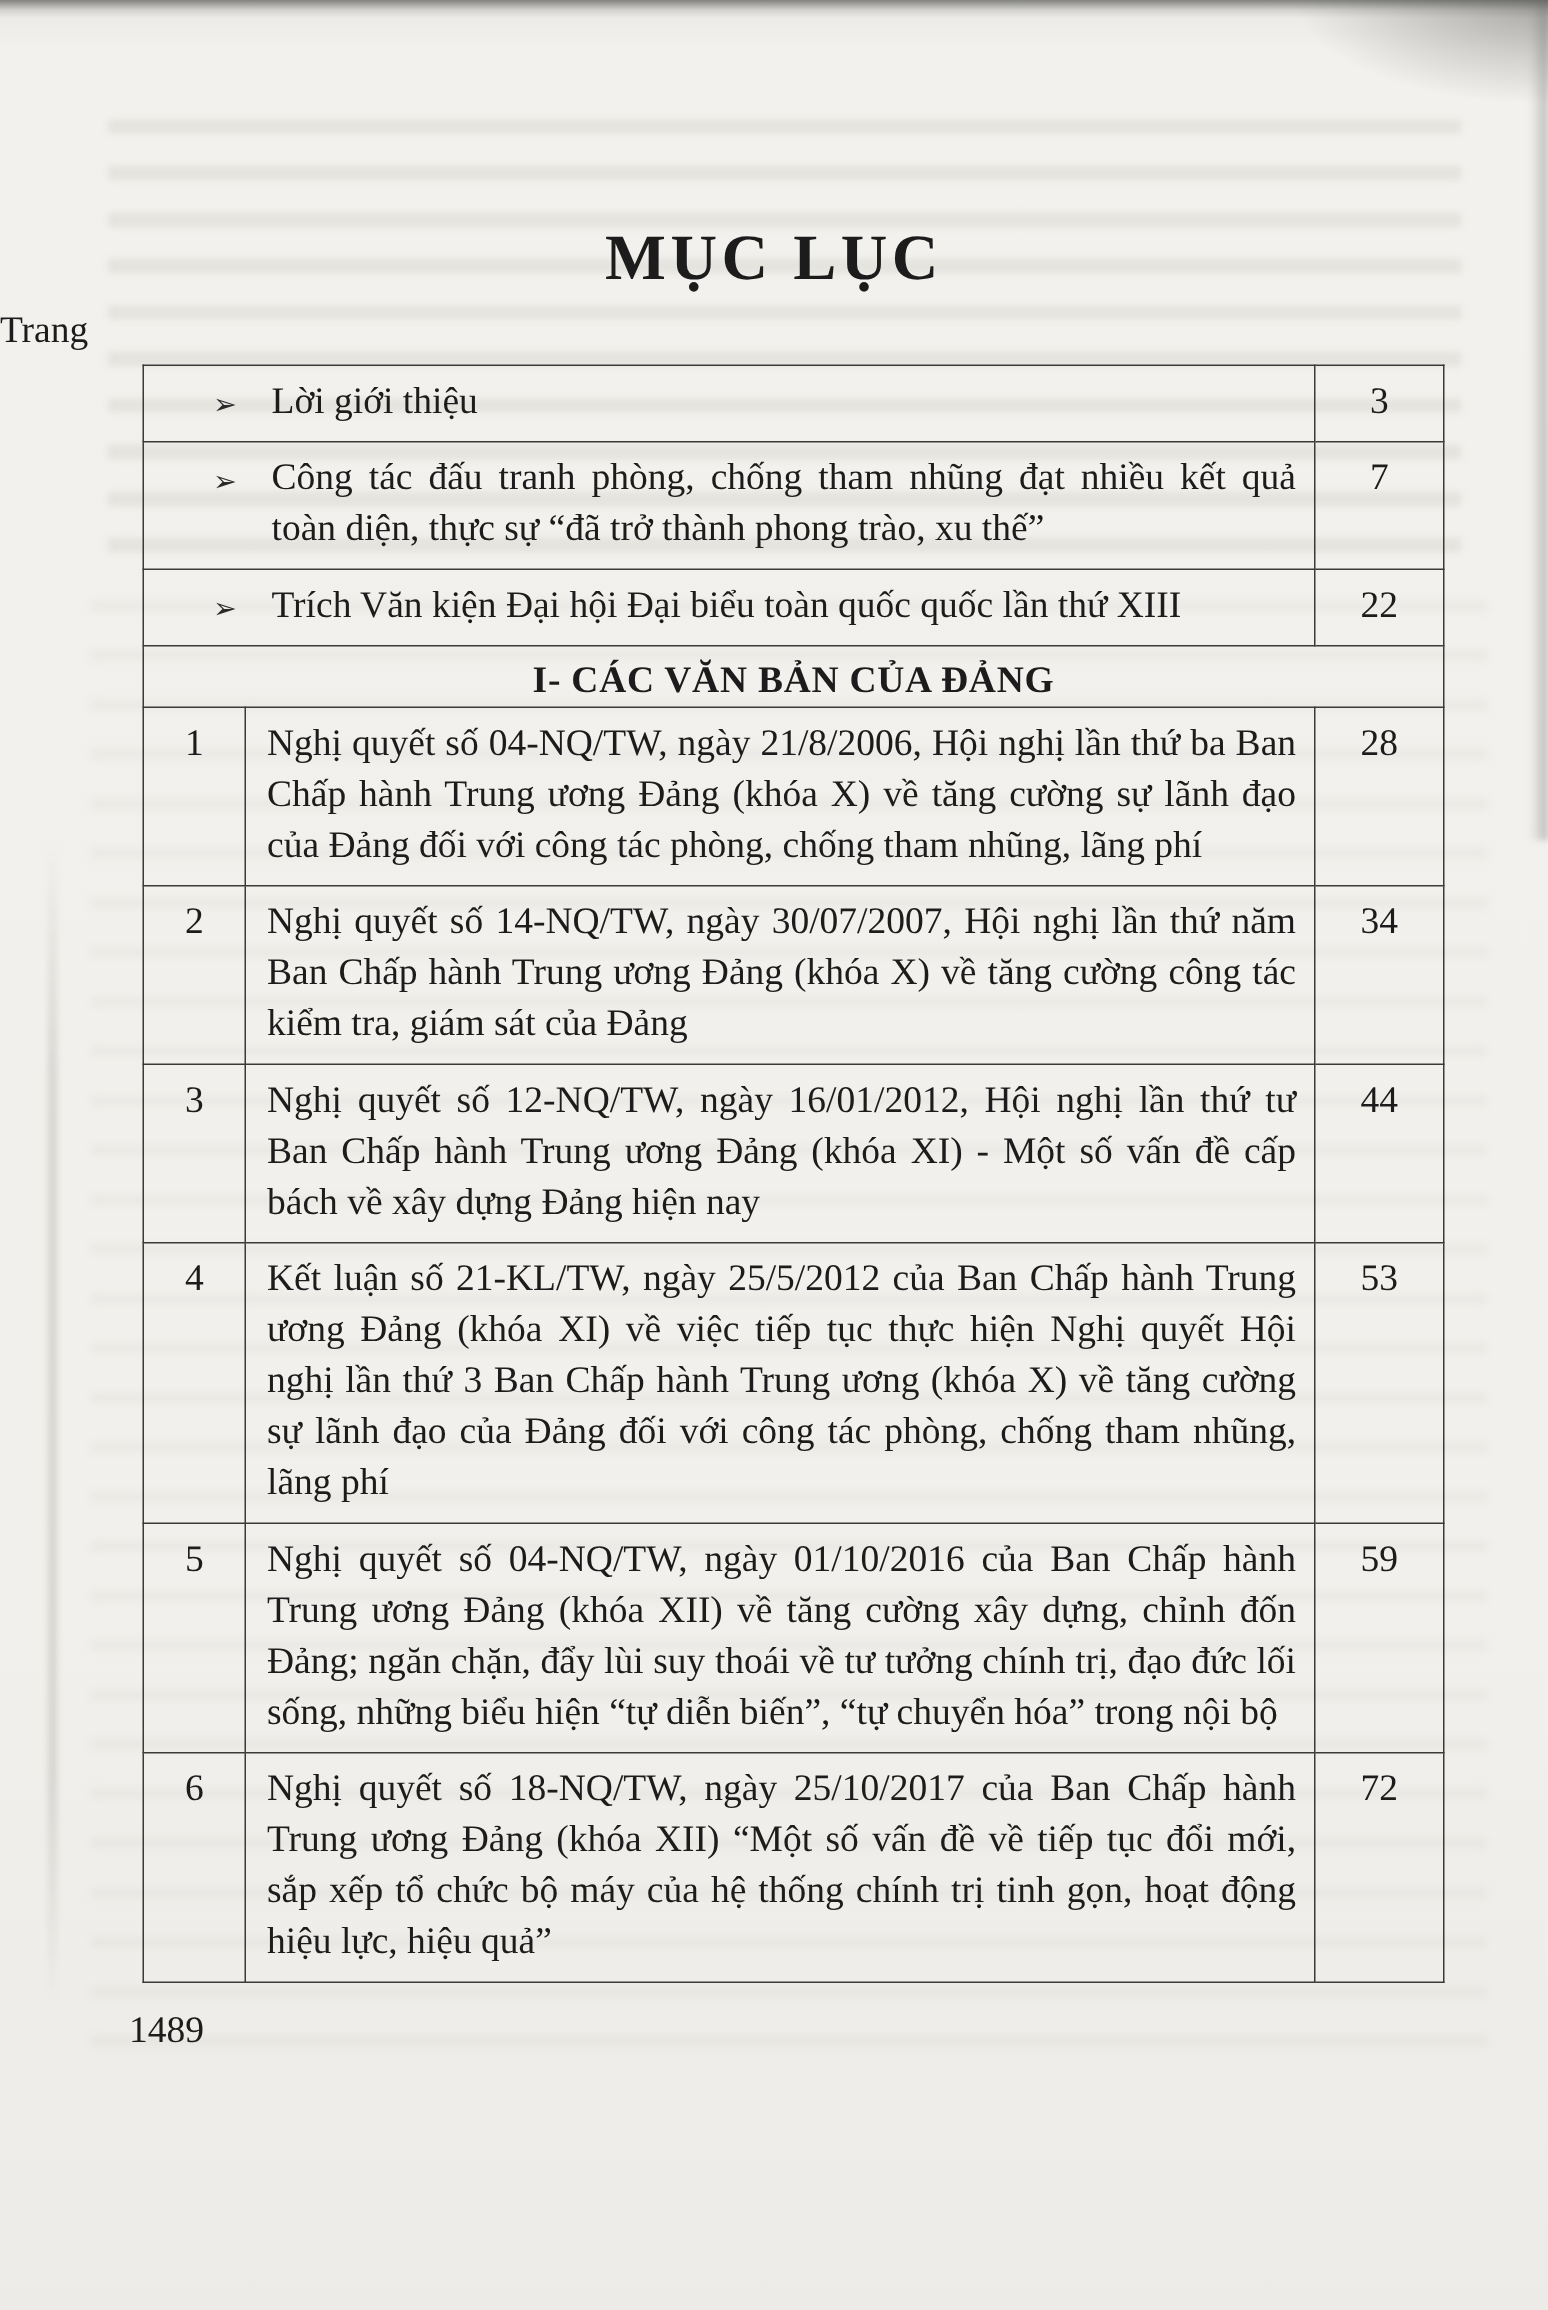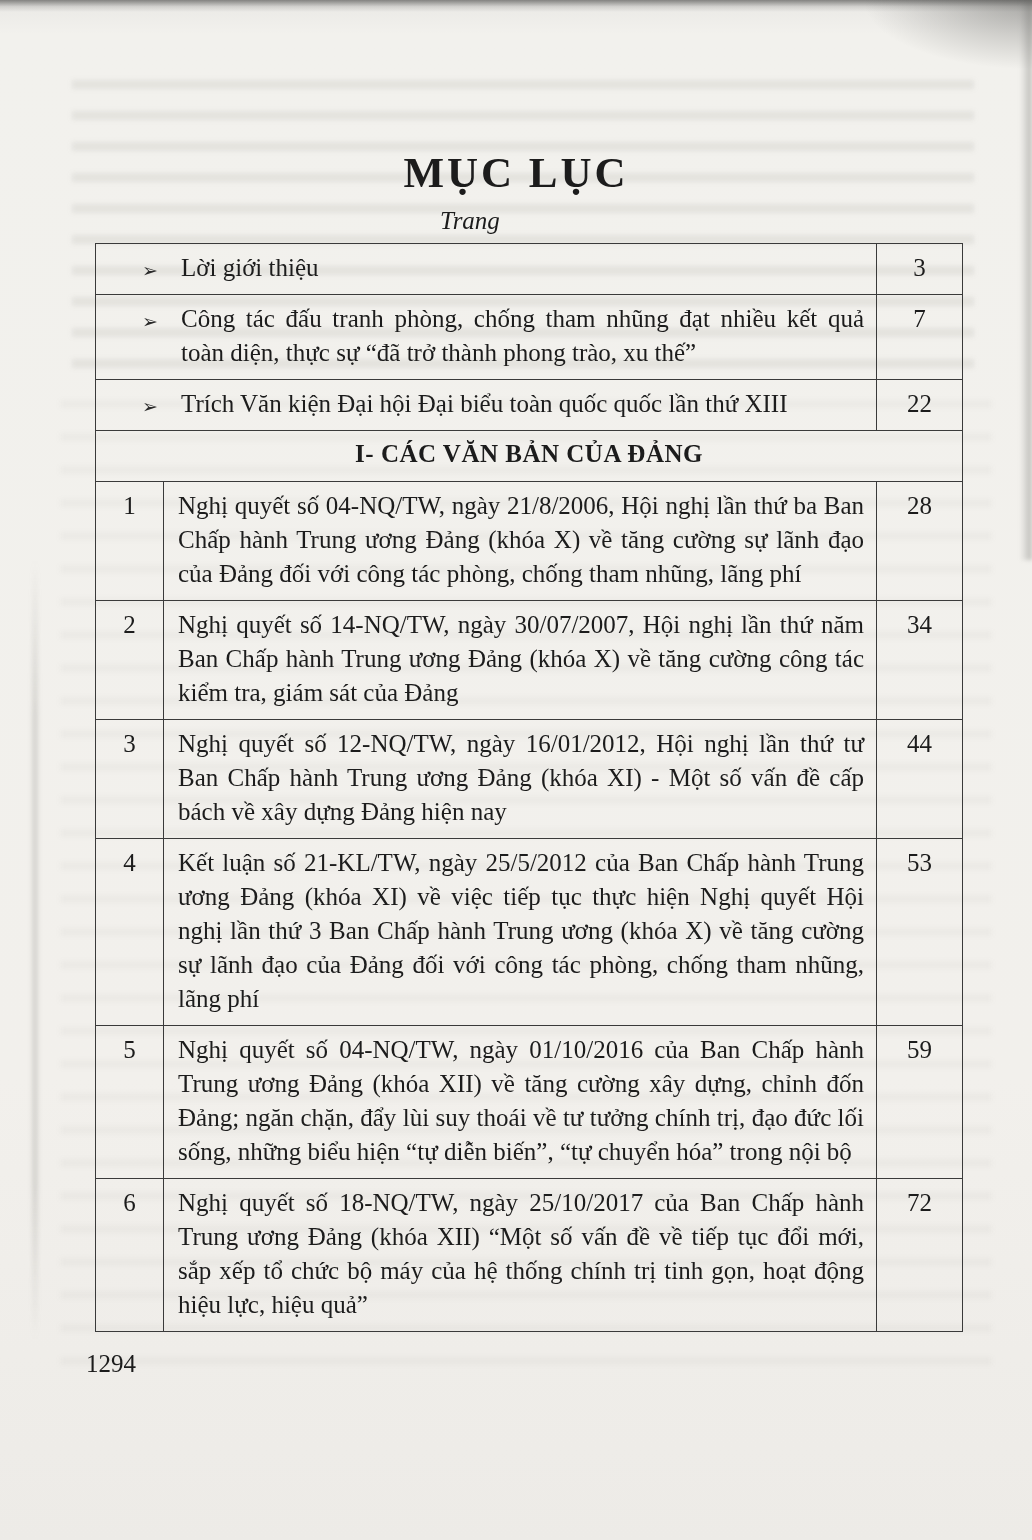--- a/index.html
+++ b/index.html
@@ -61,23 +61,22 @@
   .title {
     padding-top: 148px;
     text-align: center;
     font-size: 43px;
     font-weight: bold;
     letter-spacing: 3px;
     position: relative;
   }
 
   .trang-label {
-    text-align: center;
+    text-align: left;
     padding: 10px 92px 8px 0;
-    font-style: italic;
     font-size: 25px;
     position: relative;
   }
 
   table.toc {
     border-collapse: collapse;
     table-layout: fixed;
     width: 867px;
     margin-left: 95px;
     position: relative;
@@ -109,21 +108,21 @@
     color: #2a2a2a;
   }
   .cell-page {
     text-align: center;
     padding-top: 7px;
   }
   .cell-header {
     text-align: center;
     font-weight: bold;
     font-size: 26px;
-    padding: 6px 10px 10px;
+    padding: 6px 10px 0;
     letter-spacing: .5px;
   }
 
   .footer-page-number {
     margin: 18px 0 0 86px;
     font-size: 25px;
     position: relative;
   }
 </style>
 </head>
@@ -221,15 +220,15 @@
   <tr class="entry-row">
     <td class="cell-num">6</td>
     <td class="cell-content">
       <span class="entry-text">Nghị quyết số 18-NQ/TW, ngày 25/10/2017 của Ban Chấp hành Trung ương Đảng (khóa XII) “Một số vấn đề về tiếp tục đổi mới, sắp xếp tổ chức bộ máy của hệ thống chính trị tinh gọn, hoạt động hiệu lực, hiệu quả”</span>
     </td>
     <td class="cell-page">72</td>
   </tr>
 </tbody>
   </table>
 
-  <div class="footer-page-number">1294</div>
+  <div class="footer-page-number">1489</div>
 
 </div>
 
 </body></html>

